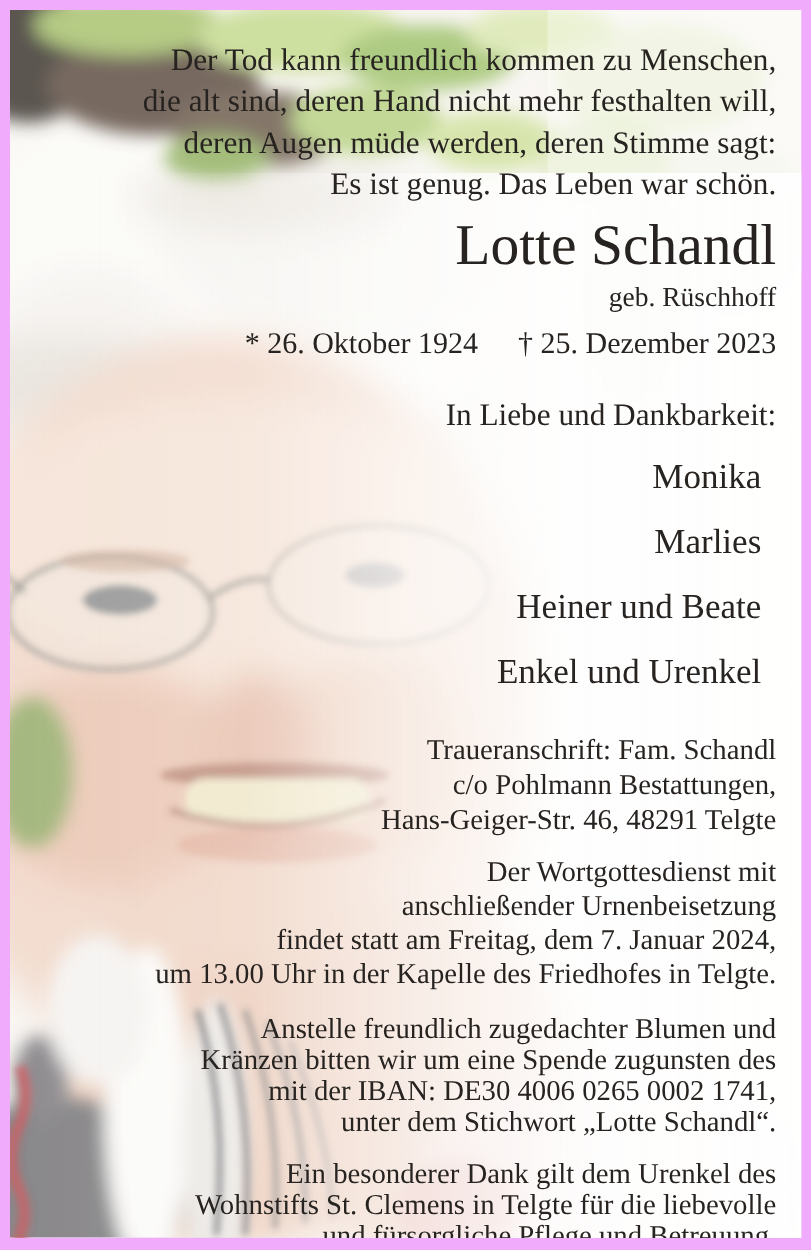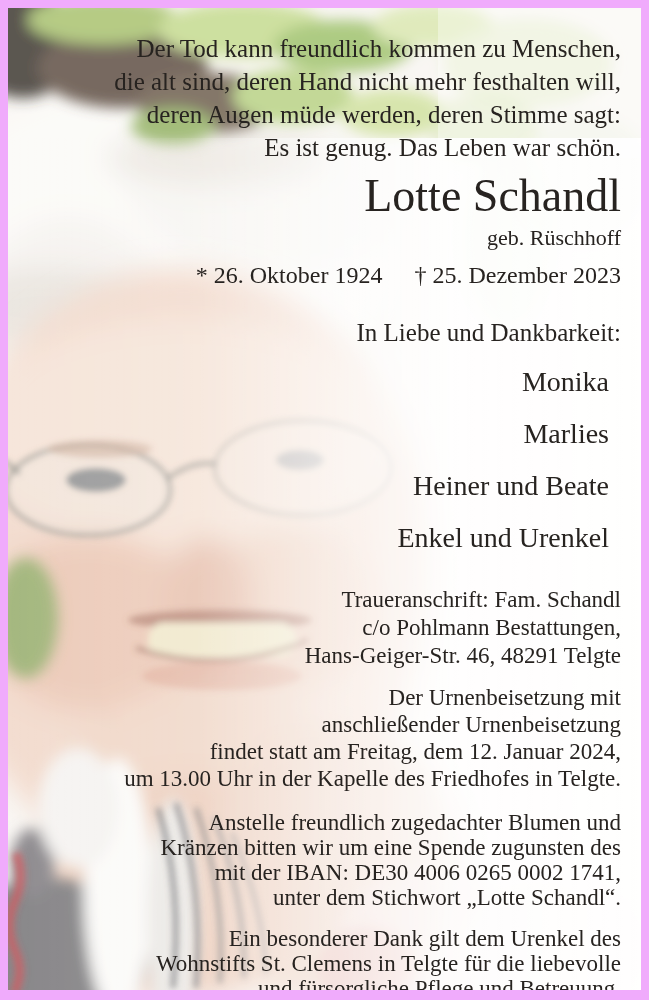--- a/index.html
+++ b/index.html
@@ -165,23 +165,23 @@
         <li>Enkel und Urenkel</li>
       </ul>
 
       <div class="address">
         <div>Traueranschrift: Fam. Schandl</div>
         <div>c/o Pohlmann Bestattungen,</div>
         <div>Hans-Geiger-Str. 46, 48291 Telgte</div>
       </div>
 
       <div class="service">
-        <div>Der Urnenbeisetzung mit</div>
+        <div>Der Wortgottesdienst mit</div>
         <div>anschließender Urnenbeisetzung</div>
-        <div>findet statt am Freitag, dem 12. Januar 2024,</div>
+        <div>findet statt am Freitag, dem 7. Januar 2024,</div>
         <div>um 13.00 Uhr in der Kapelle des Friedhofes in Telgte.</div>
       </div>
 
       <div class="donation">
         <div>Anstelle freundlich zugedachter Blumen und</div>
         <div>Kränzen bitten wir um eine Spende zugunsten des</div>
         <div>mit der IBAN: DE30 4006 0265 0002 1741,</div>
         <div>unter dem Stichwort „Lotte Schandl“.</div>
       </div>
 

